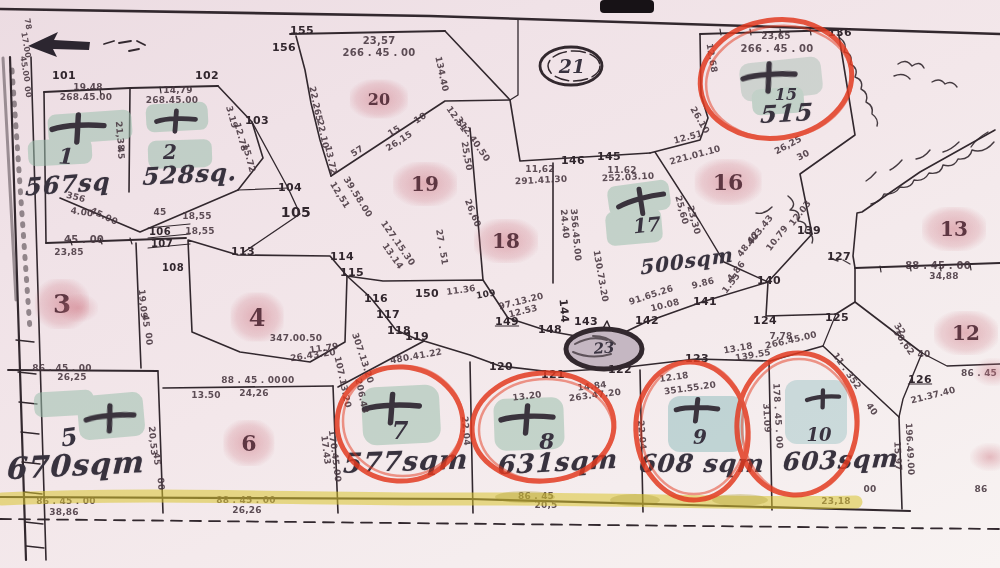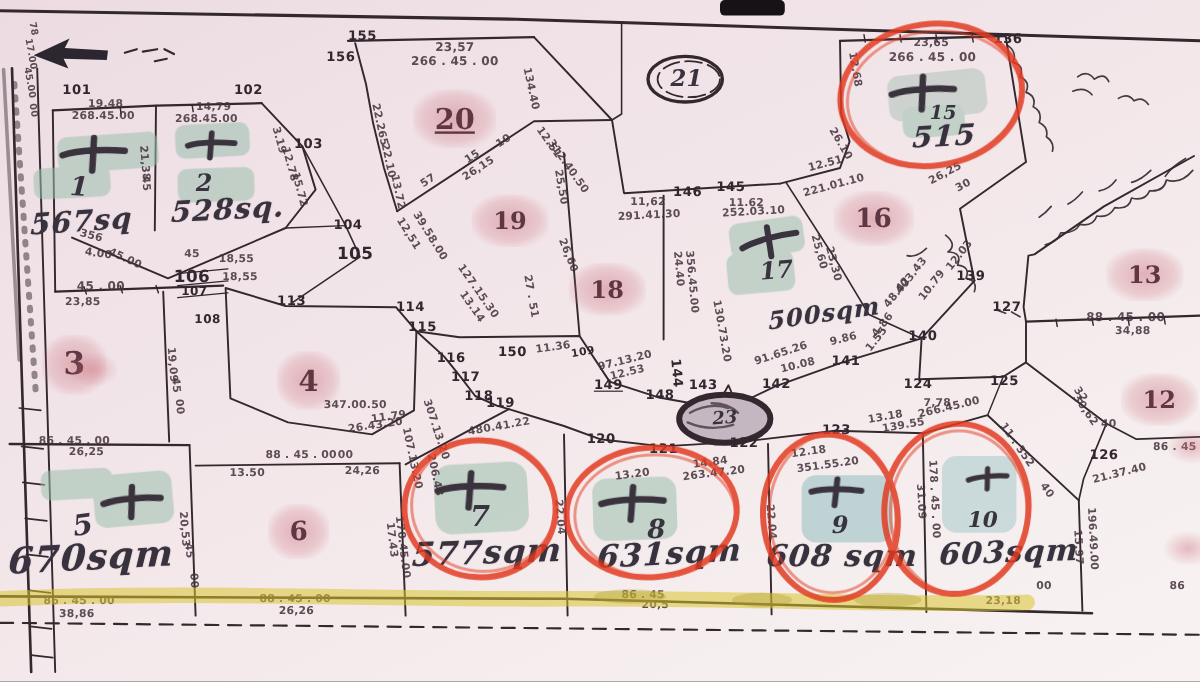--- a/index.html
+++ b/index.html
@@ -182,38 +182,38 @@
         </g>
     </g>
   </svg>
 
   <div id="labels">
       <span class="lbl pt" style="left: 64px; top: 75px; transform: translate(-50%, -50%) rotate(0deg);">101</span>
       <span class="lbl pt" style="left: 207px; top: 75px; transform: translate(-50%, -50%) rotate(0deg);">102</span>
       <span class="lbl pt" style="left: 257px; top: 120px; transform: translate(-50%, -50%) rotate(0deg);">103</span>
       <span class="lbl pt" style="left: 290px; top: 187px; transform: translate(-50%, -50%) rotate(0deg);">104</span>
       <span class="lbl pt" style="left: 296px; top: 212px; font-size: 14px; transform: translate(-50%, -50%) rotate(0deg);">105</span>
-      <span class="lbl pt" style="left: 160px; top: 231px; font-size: 14px; transform: translate(-50%, -50%) rotate(0deg);">106</span>
+      <span class="lbl pt" style="left: 160px; top: 231px; font-size: 10px; transform: translate(-50%, -50%) rotate(0deg);">106</span>
       <span class="lbl pt" style="left: 162px; top: 243px; font-size: 10px; transform: translate(-50%, -50%) rotate(0deg);">107</span>
       <span class="lbl pt" style="left: 173px; top: 267px; font-size: 10px; transform: translate(-50%, -50%) rotate(0deg);">108</span>
       <span class="lbl pt" style="left: 486px; top: 294px; font-size: 9px; transform: translate(-50%, -50%) rotate(-10deg);">109</span>
       <span class="lbl pt" style="left: 243px; top: 251px; transform: translate(-50%, -50%) rotate(0deg);">113</span>
       <span class="lbl pt" style="left: 342px; top: 256px; transform: translate(-50%, -50%) rotate(0deg);">114</span>
       <span class="lbl pt" style="left: 352px; top: 272px; transform: translate(-50%, -50%) rotate(0deg);">115</span>
       <span class="lbl pt" style="left: 376px; top: 298px; transform: translate(-50%, -50%) rotate(0deg);">116</span>
       <span class="lbl pt" style="left: 388px; top: 314px; transform: translate(-50%, -50%) rotate(0deg);">117</span>
       <span class="lbl pt" style="left: 399px; top: 330px; transform: translate(-50%, -50%) rotate(0deg);">118</span>
       <span class="lbl pt" style="left: 417px; top: 336px; transform: translate(-50%, -50%) rotate(0deg);">119</span>
       <span class="lbl pt" style="left: 501px; top: 366px; transform: translate(-50%, -50%) rotate(0deg);">120</span>
       <span class="lbl pt" style="left: 553px; top: 374px; transform: translate(-50%, -50%) rotate(0deg);">121</span>
       <span class="lbl pt" style="left: 620px; top: 369px; transform: translate(-50%, -50%) rotate(0deg);">122</span>
       <span class="lbl pt" style="left: 697px; top: 358px; transform: translate(-50%, -50%) rotate(0deg);">123</span>
       <span class="lbl pt" style="left: 765px; top: 320px; transform: translate(-50%, -50%) rotate(0deg);">124</span>
       <span class="lbl pt" style="left: 837px; top: 317px; transform: translate(-50%, -50%) rotate(0deg);">125</span>
-      <span class="lbl pt" style="left: 920px; top: 379px; transform: translate(-50%, -50%) rotate(0deg);">126</span>
+      <span class="lbl pt" style="left: 920px; top: 379px; transform: translate(-50%, -50%) rotate(0deg); text-decoration: underline;">126</span>
       <span class="lbl pt" style="left: 839px; top: 256px; transform: translate(-50%, -50%) rotate(0deg);">127</span>
       <span class="lbl pt" style="left: 840px; top: 32px; transform: translate(-50%, -50%) rotate(0deg);">136</span>
       <span class="lbl pt" style="left: 809px; top: 230px; transform: translate(-50%, -50%) rotate(0deg);">139</span>
       <span class="lbl pt" style="left: 769px; top: 280px; transform: translate(-50%, -50%) rotate(0deg);">140</span>
       <span class="lbl pt" style="left: 705px; top: 301px; transform: translate(-50%, -50%) rotate(0deg);">141</span>
       <span class="lbl pt" style="left: 647px; top: 320px; transform: translate(-50%, -50%) rotate(0deg);">142</span>
       <span class="lbl pt" style="left: 586px; top: 321px; transform: translate(-50%, -50%) rotate(0deg);">143</span>
       <span class="lbl pt" style="left: 564px; top: 311px; transform: translate(-50%, -50%) rotate(85deg);">144</span>
       <span class="lbl pt" style="left: 609px; top: 156px; transform: translate(-50%, -50%) rotate(0deg);">145</span>
       <span class="lbl pt" style="left: 573px; top: 160px; transform: translate(-50%, -50%) rotate(0deg);">146</span>
@@ -223,21 +223,21 @@
       <span class="lbl pt" style="left: 302px; top: 30px; transform: translate(-50%, -50%) rotate(0deg);">155</span>
       <span class="lbl pt" style="left: 284px; top: 47px; transform: translate(-50%, -50%) rotate(0deg);">156</span>
       <span class="lbl lotpink" style="left: 62px; top: 304px; font-size: 26px; transform: translate(-50%, -50%) rotate(0deg);">3</span>
       <span class="lbl lotpink" style="left: 257px; top: 317px; font-size: 24px; transform: translate(-50%, -50%) rotate(0deg);">4</span>
       <span class="lbl lotpink" style="left: 249px; top: 443px; font-size: 22px; transform: translate(-50%, -50%) rotate(0deg);">6</span>
       <span class="lbl lotpink" style="left: 966px; top: 333px; font-size: 20px; transform: translate(-50%, -50%) rotate(0deg);">12</span>
       <span class="lbl lotpink" style="left: 954px; top: 229px; font-size: 20px; transform: translate(-50%, -50%) rotate(0deg);">13</span>
       <span class="lbl lotpink" style="left: 728px; top: 182px; font-size: 22px; transform: translate(-50%, -50%) rotate(0deg);">16</span>
       <span class="lbl lotpink" style="left: 506px; top: 241px; font-size: 20px; transform: translate(-50%, -50%) rotate(0deg);">18</span>
       <span class="lbl lotpink" style="left: 425px; top: 184px; font-size: 20px; transform: translate(-50%, -50%) rotate(0deg);">19</span>
-      <span class="lbl lotpink" style="left: 379px; top: 99px; font-size: 24px; transform: translate(-50%, -50%) rotate(0deg); text-decoration: underline;">20</span>
+      <span class="lbl lotpink" style="left: 379px; top: 99px; font-size: 16px; transform: translate(-50%, -50%) rotate(0deg);">20</span>
       <span class="lbl pencil" style="left: 66px; top: 156px; font-size: 22px; transform: translate(-50%, -50%) rotate(3deg);">1</span>
       <span class="lbl pencil" style="left: 170px; top: 152px; font-size: 20px; transform: translate(-50%, -50%) rotate(0deg);">2</span>
       <span class="lbl pencil" style="left: 69px; top: 437px; font-size: 24px; transform: translate(-50%, -50%) rotate(-8deg);">5</span>
       <span class="lbl pencil" style="left: 400px; top: 430px; font-size: 24px; transform: translate(-50%, -50%) rotate(0deg);">7</span>
       <span class="lbl pencil" style="left: 547px; top: 441px; font-size: 22px; transform: translate(-50%, -50%) rotate(0deg);">8</span>
       <span class="lbl pencil" style="left: 700px; top: 437px; font-size: 20px; transform: translate(-50%, -50%) rotate(0deg);">9</span>
       <span class="lbl pencil" style="left: 819px; top: 434px; font-size: 18px; transform: translate(-50%, -50%) rotate(0deg);">10</span>
       <span class="lbl pencil" style="left: 786px; top: 94px; font-size: 16px; transform: translate(-50%, -50%) rotate(0deg);">15</span>
       <span class="lbl pencil" style="left: 647px; top: 225px; font-size: 20px; transform: translate(-50%, -50%) rotate(-5deg);">17</span>
       <span class="lbl pencil" style="left: 572px; top: 66px; font-size: 19px; transform: translate(-50%, -50%) rotate(0deg);">21</span>
@@ -279,21 +279,21 @@
       <span class="lbl dim" style="left: 149px; top: 339px; transform: translate(-50%, -50%) rotate(85deg);">00</span>
       <span class="lbl dim" style="left: 296px; top: 338px; transform: translate(-50%, -50%) rotate(0deg);">347.00.50</span>
       <span class="lbl dim" style="left: 313px; top: 355px; transform: translate(-50%, -50%) rotate(-8deg);">26.43.20</span>
       <span class="lbl dim" style="left: 324px; top: 348px; transform: translate(-50%, -50%) rotate(-8deg);">11.79</span>
       <span class="lbl dim" style="left: 363px; top: 358px; transform: translate(-50%, -50%) rotate(72deg);">307.13.20</span>
       <span class="lbl dim" style="left: 416px; top: 356px; transform: translate(-50%, -50%) rotate(-10deg);">480.41.22</span>
       <span class="lbl dim" style="left: 343px; top: 382px; transform: translate(-50%, -50%) rotate(78deg);">107.13.20</span>
       <span class="lbl dim" style="left: 362px; top: 396px; transform: translate(-50%, -50%) rotate(78deg);">206.43</span>
       <span class="lbl dim" style="left: 288px; top: 380px; transform: translate(-50%, -50%) rotate(0deg);">00</span>
       <span class="lbl dim" style="left: 251px; top: 380px; transform: translate(-50%, -50%) rotate(0deg);">88 . 45 . 00</span>
-      <span class="lbl dim" style="left: 254px; top: 393px; transform: translate(-50%, -50%) rotate(0deg); margin-left: 48px;">24,26</span>
+      <span class="lbl dim" style="left: 254px; top: 393px; transform: translate(-50%, -50%) rotate(0deg);">24,26</span>
       <span class="lbl dim" style="left: 206px; top: 395px; transform: translate(-50%, -50%) rotate(0deg);">13.50</span>
       <span class="lbl dim" style="left: 246px; top: 500px; transform: translate(-50%, -50%) rotate(0deg);">88 . 45 . 00</span>
       <span class="lbl dim" style="left: 247px; top: 510px; transform: translate(-50%, -50%) rotate(0deg);">26,26</span>
       <span class="lbl dim" style="left: 153px; top: 441px; transform: translate(-50%, -50%) rotate(85deg);">20,53</span>
       <span class="lbl dim" style="left: 157px; top: 459px; transform: translate(-50%, -50%) rotate(85deg);">45</span>
       <span class="lbl dim" style="left: 161px; top: 484px; transform: translate(-50%, -50%) rotate(85deg);">00</span>
       <span class="lbl dim" style="left: 66px; top: 501px; transform: translate(-50%, -50%) rotate(0deg);">86 . 45 . 00</span>
       <span class="lbl dim" style="left: 64px; top: 512px; transform: translate(-50%, -50%) rotate(0deg);">38,86</span>
       <span class="lbl dim" style="left: 335px; top: 456px; transform: translate(-50%, -50%) rotate(83deg);">170.45.00</span>
       <span class="lbl dim" style="left: 326px; top: 450px; transform: translate(-50%, -50%) rotate(83deg);">17.43</span>

